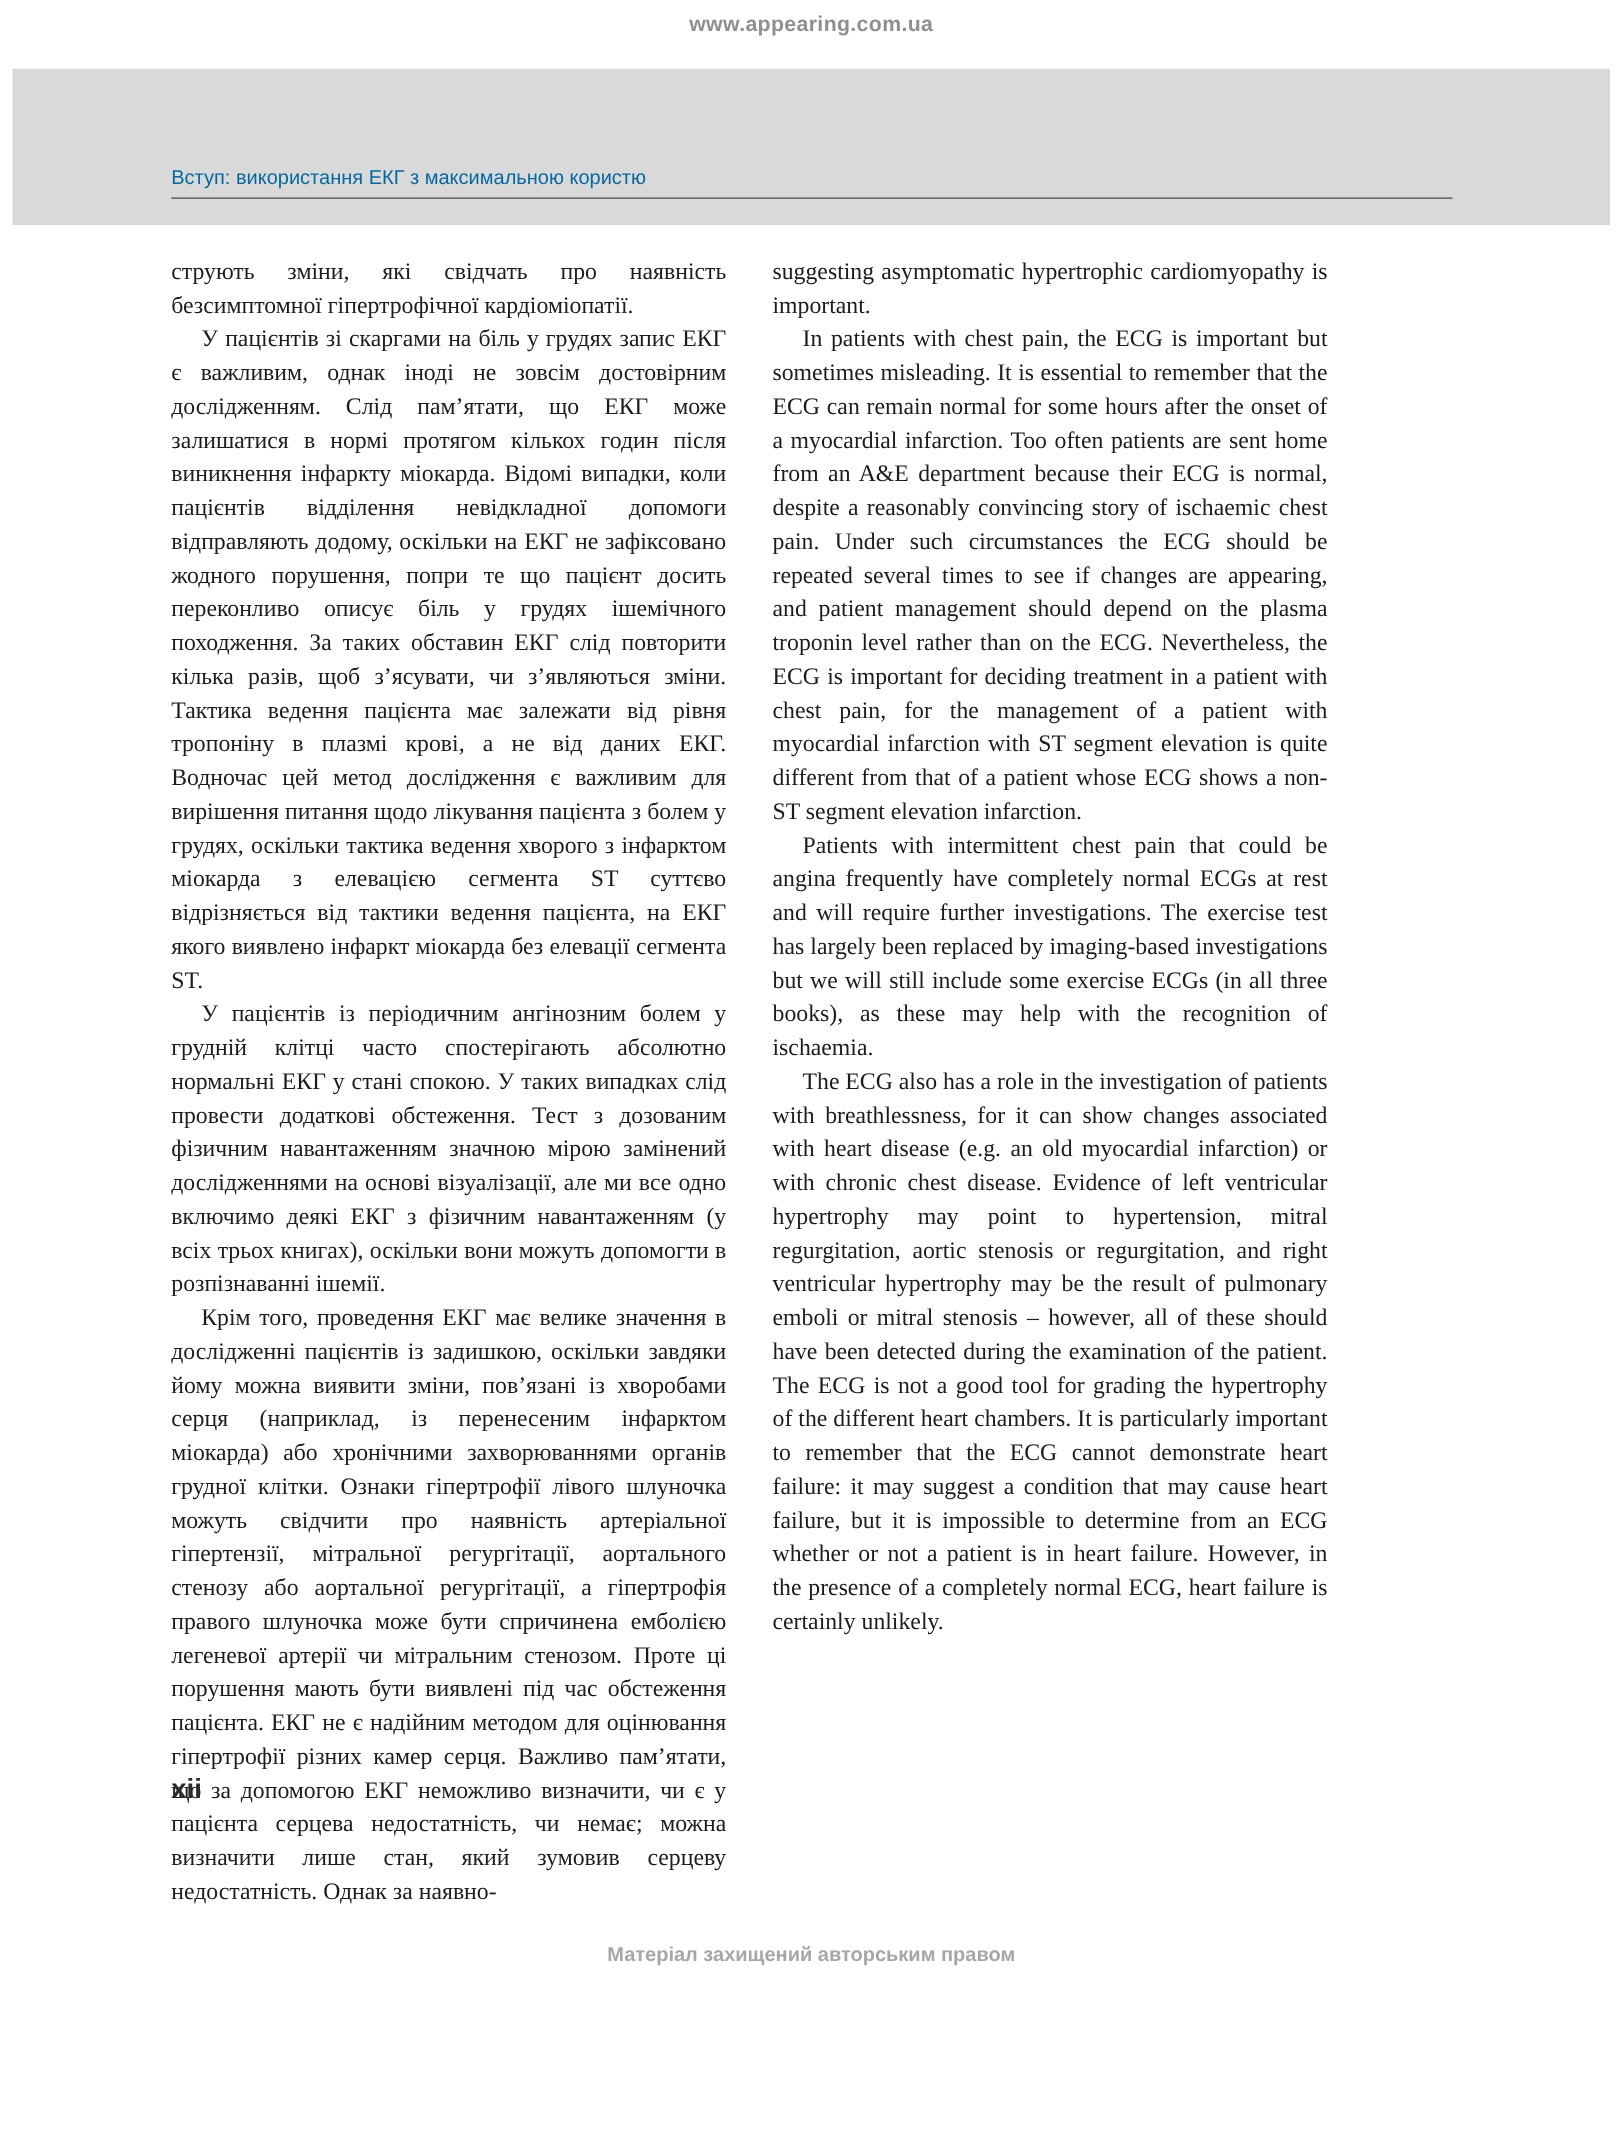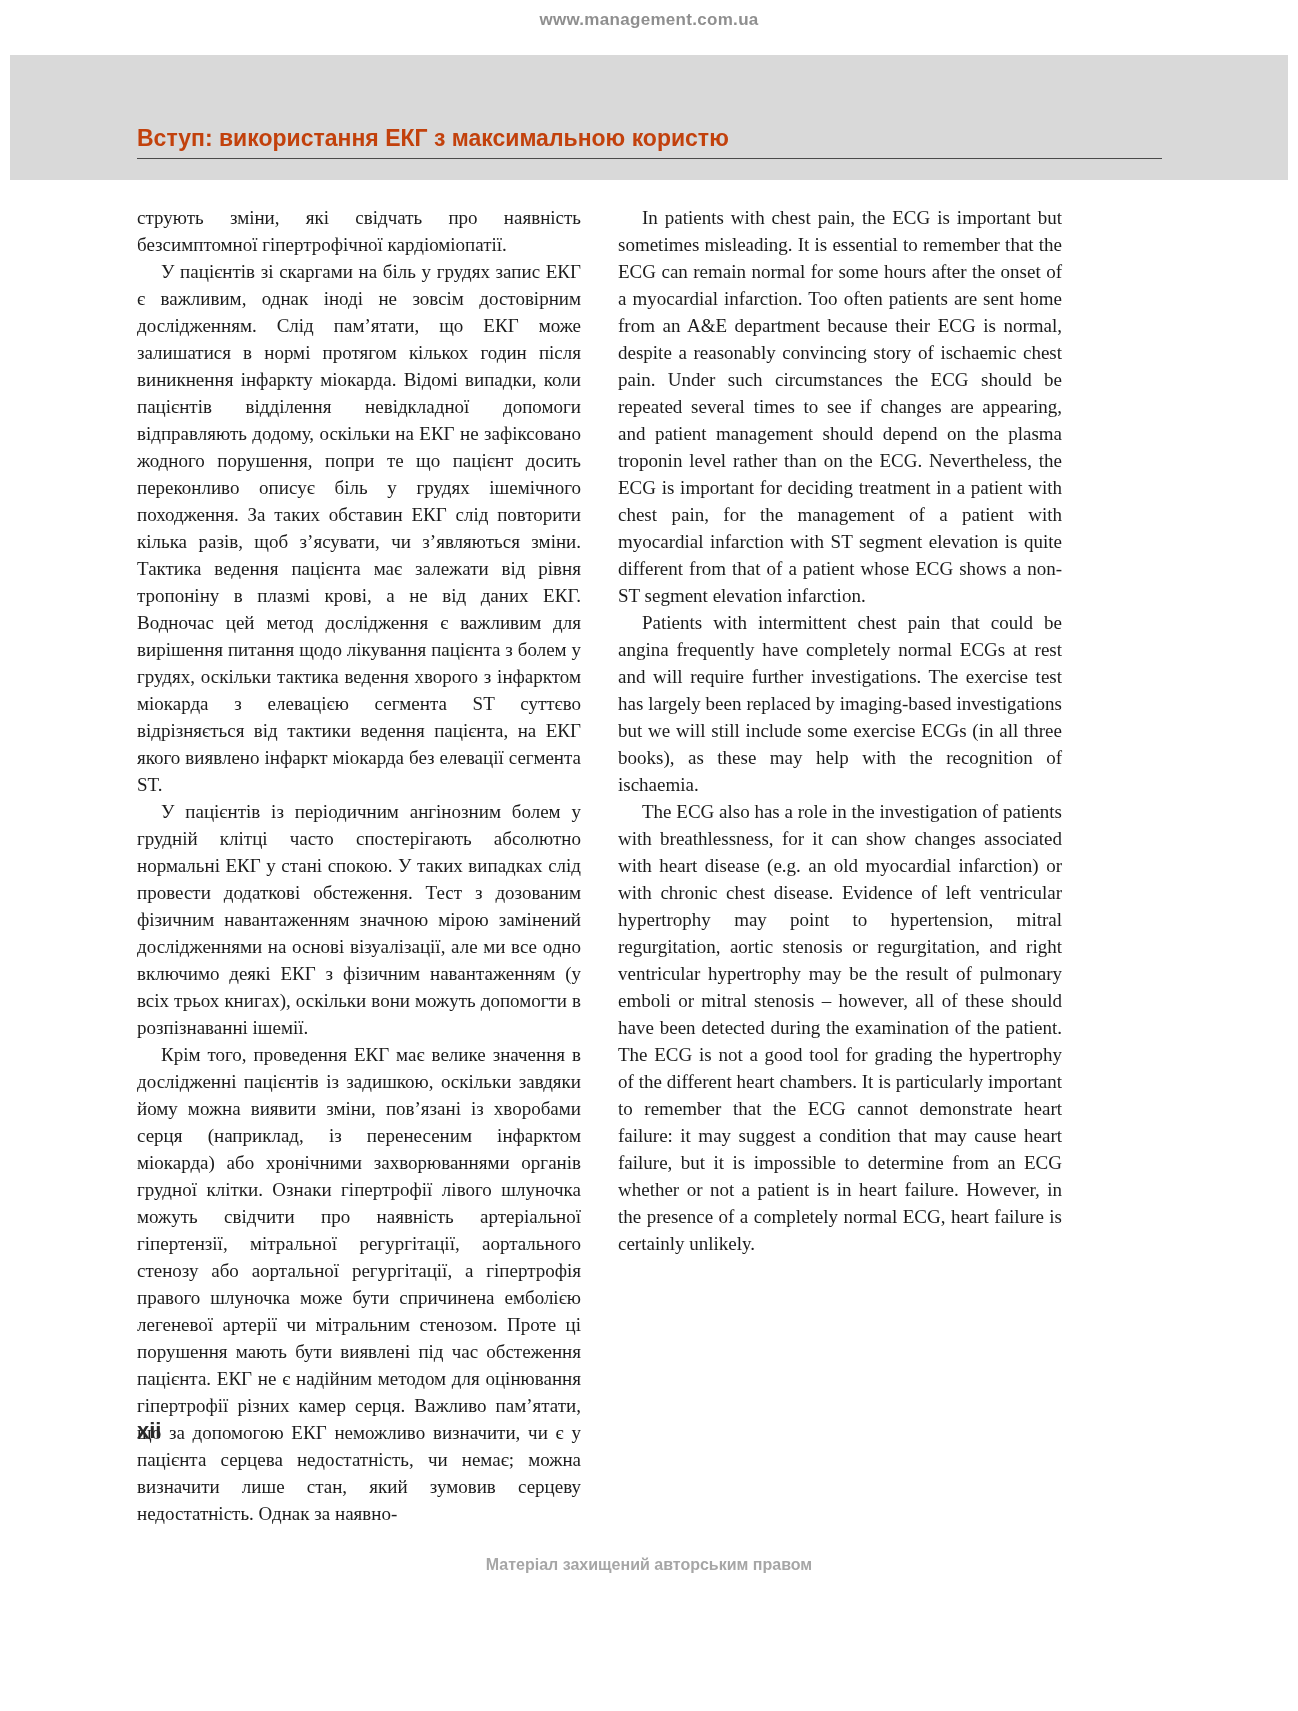--- a/index.html
+++ b/index.html
@@ -33,23 +33,23 @@
     background: #d9d9d9;
   }
   .header-titles {
     position: absolute;
     left: 127px;
     bottom: 14px;
     width: 1030px;
   }
   .title-uk {
     font-family: "Liberation Sans", sans-serif;
-    font-size: 23px;
-    font-weight: bold;
-    color: #c2410c;
+    font-size: 16px;
+    font-weight: normal;
+    color: #0369a1;
     margin-bottom: 6px;
   }
   .title-divider {
     border: none;
     border-top: 1.4px solid #4a4a4a;
     width: 1025px;
     margin: 0 0 7px 0;
   }
   .title-en {
     font-family: "Liberation Sans", sans-serif;
@@ -94,37 +94,38 @@
     text-align: center;
     font-family: "Liberation Sans", sans-serif;
     font-size: 16px;
     font-weight: bold;
     color: #a6a6a6;
   }
 </style>
 </head>
 <body>
 
-<div class="watermark">www.management.com.ua</div>
+<div class="watermark">www.appearing.com.ua</div>
 
 <div class="header-band">
   <div class="header-titles">
     <div class="title-uk">Вступ: використання ЕКГ з максимальною користю</div>
     <hr class="title-divider">
   </div>
 </div>
 
 <div class="text-area">
   <div class="column" lang="uk">
     <p class="no-indent">струють зміни, які свідчать про наявність безсимптомної гіпертрофічної кардіоміопатії.</p>
     <p>У пацієнтів зі скаргами на біль у грудях запис ЕКГ є важливим, однак іноді не зовсім достовірним дослідженням. Слід пам’ятати, що ЕКГ може залишатися в нормі протягом кількох годин після виникнення інфаркту міокарда. Відомі випадки, коли пацієнтів відділення невідкладної допомоги відправляють додому, оскільки на ЕКГ не зафіксовано жодного порушення, попри те що пацієнт досить переконливо описує біль у грудях ішемічного походження. За таких обставин ЕКГ слід повторити кілька разів, щоб з’ясувати, чи з’являються зміни. Тактика ведення пацієнта має залежати від рівня тропоніну в плазмі крові, а не від даних ЕКГ. Водночас цей метод дослідження є важливим для вирішення питання щодо лікування пацієнта з болем у грудях, оскільки тактика ведення хворого з інфарктом міокарда з елевацією сегмента ST суттєво відрізняється від тактики ведення пацієнта, на ЕКГ якого виявлено інфаркт міокарда без елевації сегмента ST.</p>
     <p>У пацієнтів із періодичним ангінозним болем у грудній клітці часто спостерігають абсолютно нормальні ЕКГ у стані спокою. У таких випадках слід провести додаткові обстеження. Тест з дозованим фізичним навантаженням значною мірою замінений дослідженнями на основі візуалізації, але ми все одно включимо деякі ЕКГ з фізичним навантаженням (у всіх трьох книгах), оскільки вони можуть допомогти в розпізнаванні ішемії.</p>
     <p>Крім того, проведення ЕКГ має велике значення в дослідженні пацієнтів із задишкою, оскільки завдяки йому можна виявити зміни, пов’язані із хворобами серця (наприклад, із перенесеним інфарктом міокарда) або хронічними захворюваннями органів грудної клітки. Ознаки гіпертрофії лівого шлуночка можуть свідчити про наявність артеріальної гіпертензії, мітральної регургітації, аортального стенозу або аортальної регургітації, а гіпертрофія правого шлуночка може бути спричинена емболією легеневої артерії чи мітральним стенозом. Проте ці порушення мають бути виявлені під час обстеження пацієнта. ЕКГ не є надійним методом для оцінювання гіпертрофії різних камер серця. Важливо пам’ятати, що за допомогою ЕКГ неможливо визначити, чи є у пацієнта серцева недостатність, чи немає; можна визначити лише стан, який зумовив серцеву недостатність. Однак за наявно-</p>
   </div>
   <div class="column" lang="en">
+    <p class="no-indent">suggesting asymptomatic hypertrophic cardiomyopathy is important.</p>
     <p>In patients with chest pain, the ECG is important but sometimes misleading. It is essential to remember that the ECG can remain normal for some hours after the onset of a myocardial infarction. Too often patients are sent home from an A&amp;E department because their ECG is normal, despite a reasonably convincing story of ischaemic chest pain. Under such circumstances the ECG should be repeated several times to see if changes are appearing, and patient management should depend on the plasma troponin level rather than on the ECG. Nevertheless, the ECG is important for deciding treatment in a patient with chest pain, for the management of a patient with myocardial infarction with ST segment elevation is quite different from that of a patient whose ECG shows a non-ST segment elevation infarction.</p>
     <p>Patients with intermittent chest pain that could be angina frequently have completely normal ECGs at rest and will require further investigations. The exercise test has largely been replaced by imaging-based investigations but we will still include some exercise ECGs (in all three books), as these may help with the recognition of ischaemia.</p>
     <p>The ECG also has a role in the investigation of patients with breathlessness, for it can show changes associated with heart disease (e.g. an old myocardial infarction) or with chronic chest disease. Evidence of left ventricular hypertrophy may point to hypertension, mitral regurgitation, aortic stenosis or regurgitation, and right ventricular hypertrophy may be the result of pulmonary emboli or mitral stenosis – however, all of these should have been detected during the examination of the patient. The ECG is not a good tool for grading the hypertrophy of the different heart chambers. It is particularly important to remember that the ECG cannot demonstrate heart failure: it may suggest a condition that may cause heart failure, but it is impossible to determine from an ECG whether or not a patient is in heart failure. However, in the presence of a completely normal ECG, heart failure is certainly unlikely.</p>
   </div>
 </div>
 
 <div class="page-number">xii</div>
 
 <div class="copyright">Матеріал захищений авторським правом</div>
 

